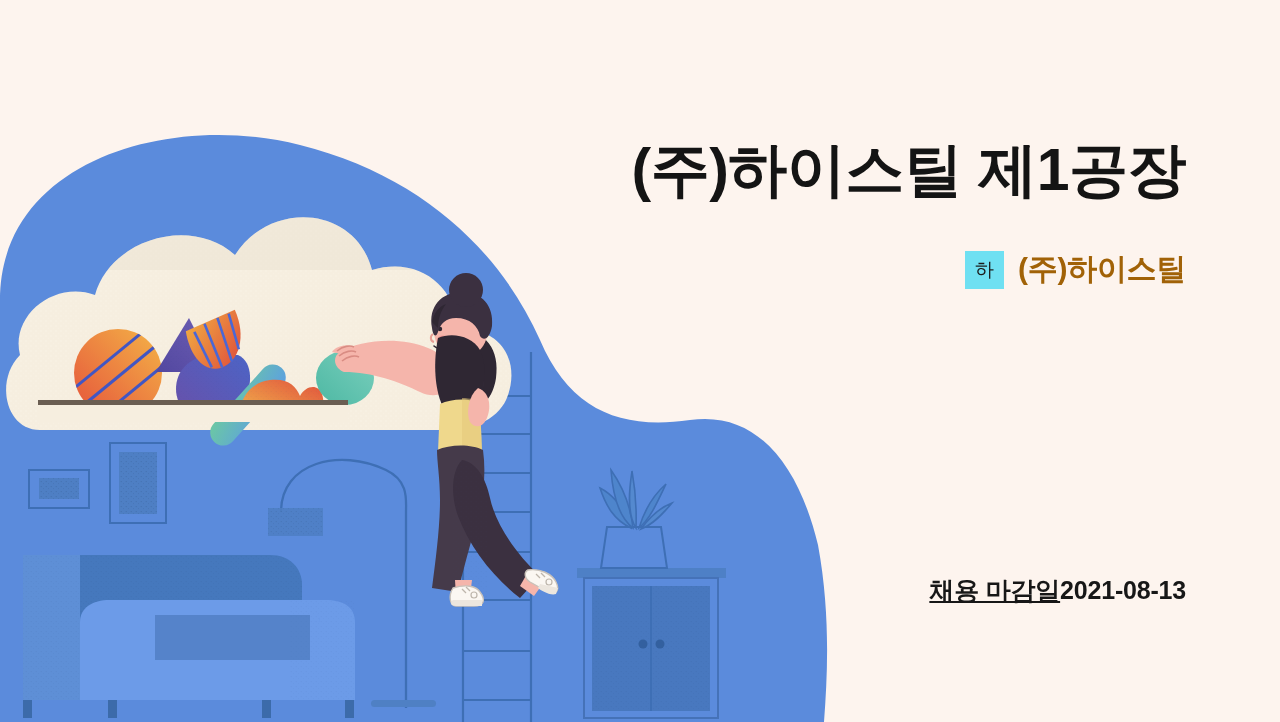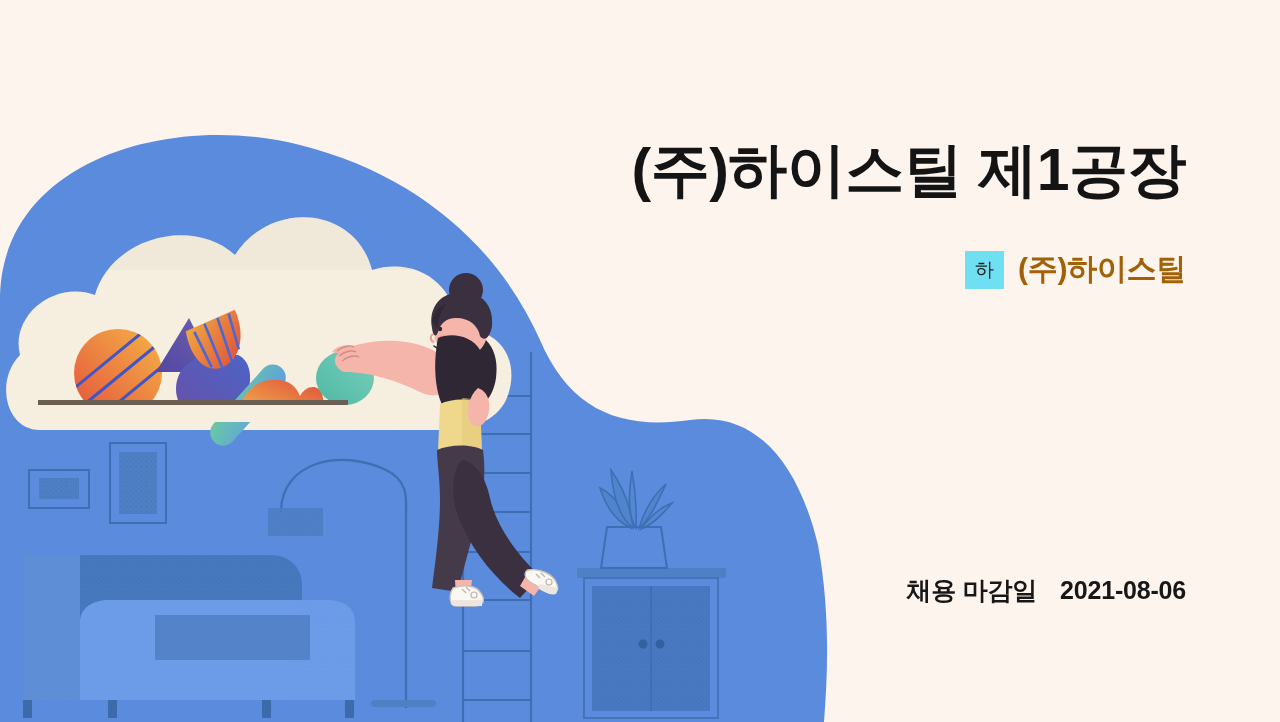--- a/index.html
+++ b/index.html
@@ -91,21 +91,21 @@
   #deadline-row {
     position: absolute;
     right: 118px;
     top: 574px;
     font-size: 25px;
     font-weight: 700;
     color: #171717;
     white-space: nowrap;
     letter-spacing: -0.2px;
   }
-  #deadline-row .dl-label { margin-right: 23px; }
+  #deadline-row .dl-label { margin-right: 0; text-decoration: underline; }
 </style>
 </head>
 <body>
 
 <div id="card">
 
   <svg id="illustration" viewBox="0 0 1280 722" preserveAspectRatio="none">
     <defs>
       <linearGradient id="gOrangeCircle" x1="0" y1="1" x2="1" y2="0">
         <stop offset="0%" stop-color="#E5533B"></stop>
@@ -422,17 +422,17 @@
   <div id="text-layer">
 
     <h1 id="job-title">(주)하이스틸 제1공장</h1>
 
     <div id="company-row">
       <div id="company-logo">하</div>
       <div id="company-name">(주)하이스틸</div>
     </div>
 
     <div id="deadline-row">
-      <span class="dl-label">채용 마감일</span><span class="dl-value">2021-08-06</span>
+      <span class="dl-label">채용 마감일</span><span class="dl-value">2021-08-13</span>
     </div>
 
   </div>
 </div>
 
 </body></html>

